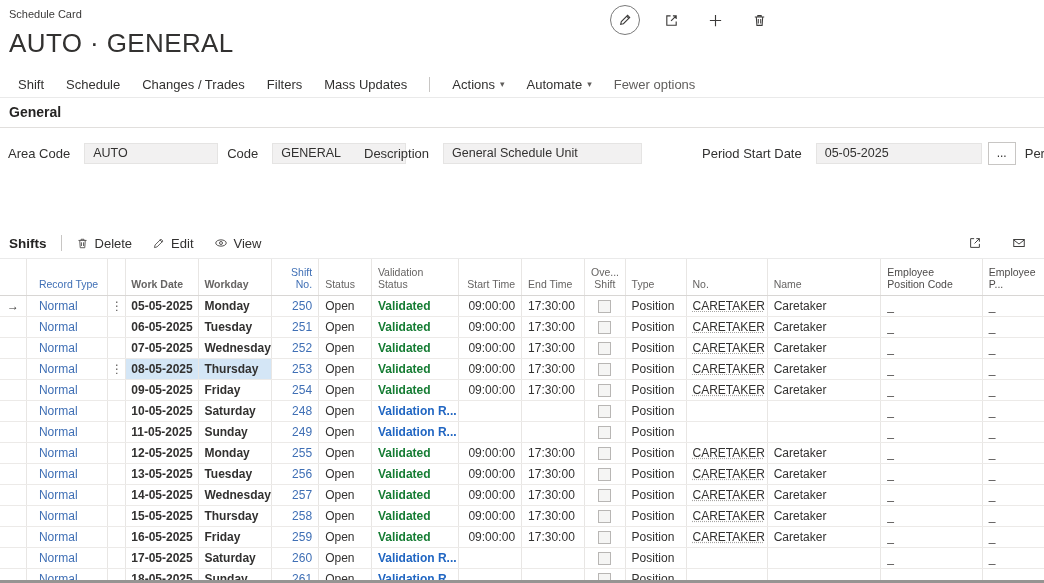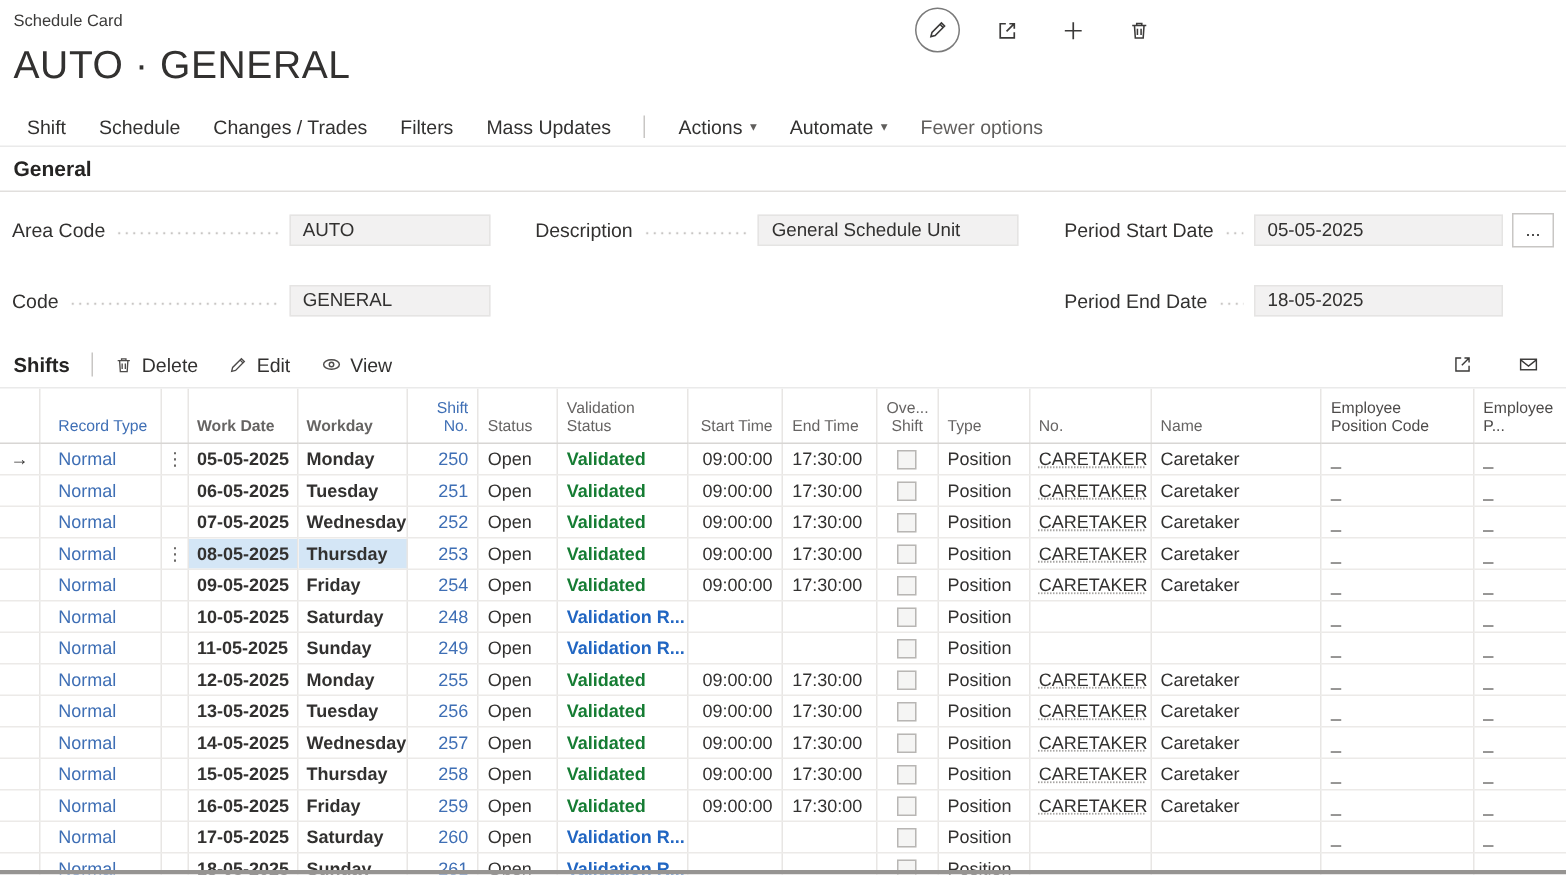--- a/index.html
+++ b/index.html
@@ -22,29 +22,29 @@
   .menu-item{cursor:pointer;white-space:nowrap;color:#323130;}
   .menu-divider{width:1px;height:15px;background:#c8c6c4;}
   .menu-drop{display:flex;align-items:center;gap:5px;cursor:pointer;}
   .chev{font-size:9px;color:#605e5c;line-height:1;}
   .fewer{color:#605e5c;cursor:pointer;}
 
   
   .general{position:absolute;top:104px;left:0;right:0;}
   .section-title{font-size:14px;font-weight:700;color:#252423;padding:0 9px 7px;border-bottom:1px solid #e1dfdd;}
   .fields{display:flex;padding:14px 8px 0;gap:30px;}
-  .fcol{display:flex;flex-direction:column;gap:25px;}
+  .fcol{display:flex;gap:9px;}
   .fcol1{width:326px;} .fcol2{width:330px;} .fcol3{width:334px;}
   .field-row{display:flex;align-items:center;height:22px;}
   .f-label{font-size:13px;color:#323130;white-space:nowrap;}
   .f-dots{flex:1;height:5px;margin:4px 7px 0;background-image:radial-gradient(circle,#c8c6c4 .9px,transparent 1px);
     background-size:5px 5px;background-repeat:repeat-x;background-position:0 50%;}
   .f-value{height:21px;background:#f2f1f1;border:1px solid #e5e4e3;font-size:12.5px;color:#323130;
     display:flex;align-items:center;padding:0 8px;box-sizing:border-box;cursor:text;}
-  .fcol1 .f-value{width:134px;} .fcol2 .f-value{width:174px;} .fcol3 .f-value{width:166px;}
+  .fcol1 .f-value{width:134px;} .fcol2 .f-value{width:199px;} .fcol3 .f-value{width:166px;}
   .assist-btn{width:28px;height:23px;margin-left:6px;border:1px solid #c8c6c4;background:#fff;
     font-size:12px;line-height:21px;text-align:center;color:#323130;cursor:pointer;padding:0;}
   .assist-spacer{width:34px;}
 
   
   .shifts-part{position:absolute;top:228px;left:0;right:0;}
   .part-header{display:flex;align-items:center;height:30px;padding:0 12px 0 9px;border-bottom:1px solid #eaeaea;}
   .part-title{font-size:13.5px;font-weight:700;color:#252423;margin-right:14px;}
   .ph-divider{width:1px;height:16px;background:#c8c6c4;margin-right:14px;}
   .tool-btn{display:flex;align-items:center;gap:6px;margin-right:20px;font-size:13px;color:#323130;cursor:pointer;background:none;border:none;padding:0;font-family:inherit;}

